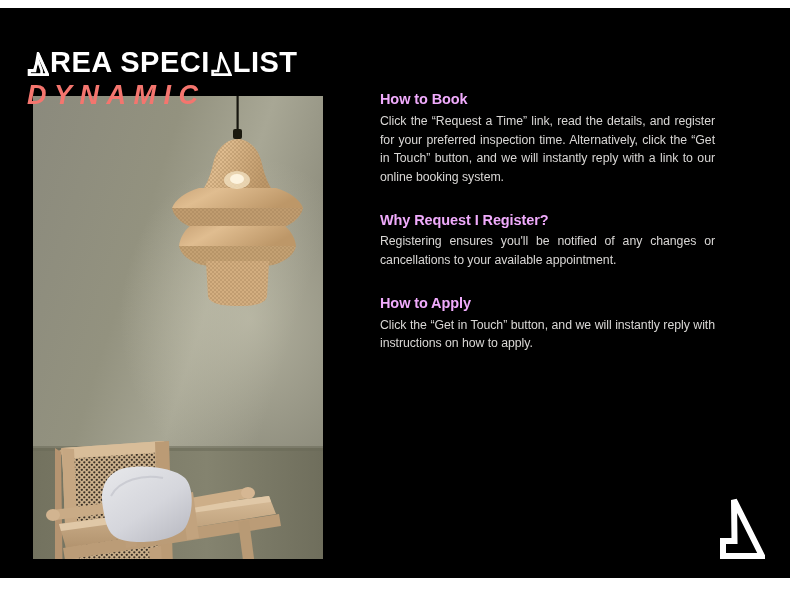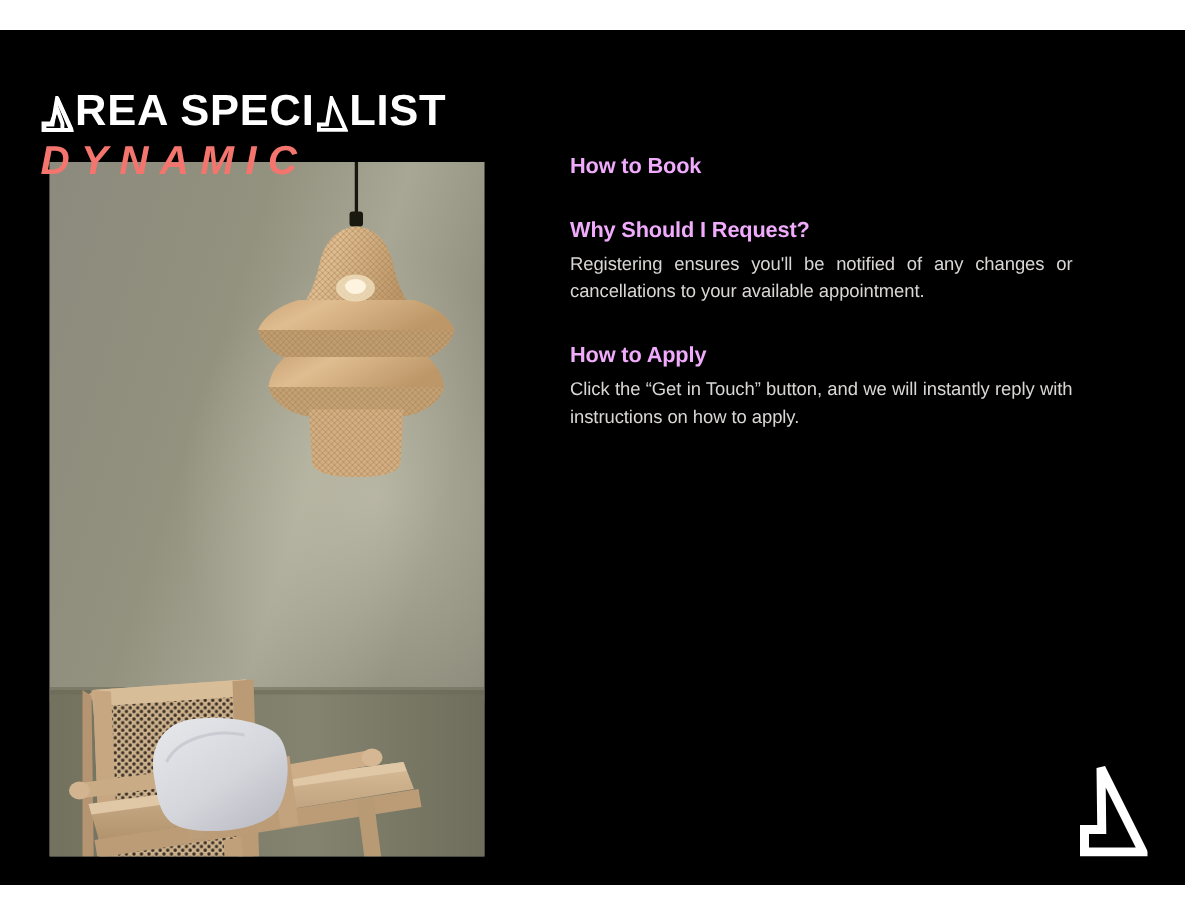--- a/index.html
+++ b/index.html
@@ -8,21 +8,21 @@
     width: 800px;
     height: 600px;
     background: #ffffff;
     font-family: "Liberation Sans", sans-serif;
     overflow: hidden;
   }
 
   #slide {
     position: absolute;
     left: 0;
-    top: 20px;
+    top: 8px;
     width: 790px;
     height: 570px;
     background: #000000;
     overflow: hidden;
   }
 
   
   .brand {
     position: absolute;
     left: 27px;
@@ -258,24 +258,25 @@
         <path d="M20 488 L36 486 L40 502 L22 504 Z" fill="#b2926d"></path>
       </g>
     </svg>
   </div>
 
   <div class="content">
 
 
     <div class="section">
       <h2 class="sec-title">How to Book</h2>
+      <p class="sec-body">Click the “Request a Time” link, read the details, and register for your preferred inspection time. Alternatively, click the “Get in Touch” button, and we will instantly reply with a link to our online booking system.</p>
     </div>
 
     <div class="section">
-      <h2 class="sec-title">Why Should I Request?</h2>
+      <h2 class="sec-title">Why Request I Register?</h2>
       <p class="sec-body">Registering ensures you'll be notified of any changes or cancellations to your available appointment.</p>
     </div>
 
     <div class="section">
       <h2 class="sec-title">How to Apply</h2>
       <p class="sec-body">Click the “Get in Touch” button, and we will instantly reply with instructions on how to apply.</p>
     </div>
 
   </div>
 

